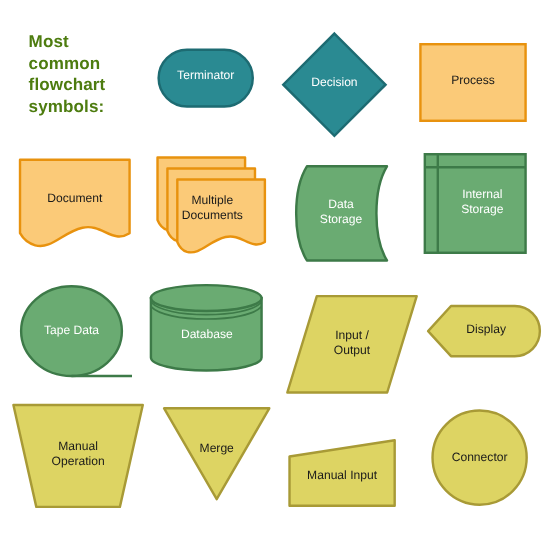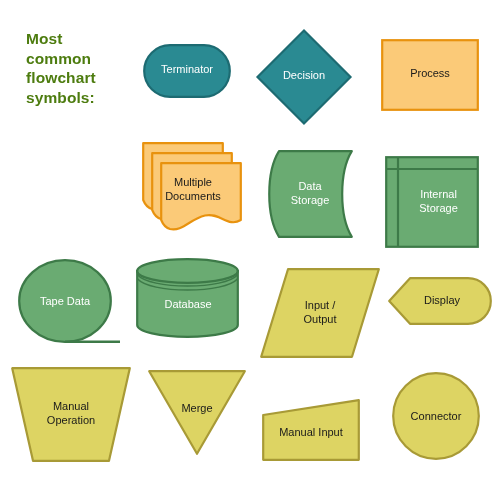--- a/index.html
+++ b/index.html
@@ -73,40 +73,46 @@
     <div class="lbl light" style="left:0;top:40px;width:96px;">Decision</div>
   </div>
 
   <div class="symbol" style="left:381px;top:39px;">
     <svg width="98" height="72" viewBox="0 0 98 72">
       <rect x="1.2" y="1.2" width="95.6" height="69.6" fill="#fbca78" stroke="#e8920e" stroke-width="2.2"></rect>
     </svg>
     <div class="lbl dark" style="left:0;top:28px;width:98px;">Process</div>
   </div>
 
+  <div class="symbol" style="left:17px;top:144px;">
+    <svg width="102" height="85" viewBox="0 0 102 85">
+      <path d="M1.2,1.2 L100.8,1.2 L100.8,68 C85,78 76,59 58,63 C40,67 30,83 15,79 C8,77 4,73 1.2,68 Z" fill="#fbca78" stroke="#e8920e" stroke-width="2.2" stroke-linejoin="round"></path>
+    </svg>
+    <div class="lbl dark" style="left:0;top:31px;width:102px;">Document</div>
+  </div>
 
   <div class="symbol" style="left:142px;top:142px;">
     <svg width="100" height="95" viewBox="0 0 100 95">
       <path d="M1.2,1.2 L80.8,1.2 L80.8,58 C68,66 60,50 45,53.5 C30,57 22,70 10,67 C5,65.5 3,62.5 1.2,58 Z" fill="#fbca78" stroke="#e8920e" stroke-width="2.2" stroke-linejoin="round"></path>
       <path d="M10.2,11.2 L89.8,11.2 L89.8,68 C77,76 69,60 54,63.5 C39,67 31,80 19,77 C14,75.5 12,72.5 10.2,68 Z" fill="#fbca78" stroke="#e8920e" stroke-width="2.2" stroke-linejoin="round"></path>
       <path d="M19.2,21.2 L98.8,21.2 L98.8,78 C86,86 78,70 63,73.5 C48,77 40,90 28,87 C23,85.5 21,82.5 19.2,78 Z" fill="#fbca78" stroke="#e8920e" stroke-width="2.2" stroke-linejoin="round"></path>
     </svg>
     <div class="lbl dark" style="left:19px;top:34px;width:64px;">Multiple
 Documents</div>
   </div>
 
   <div class="symbol" style="left:263px;top:150px;">
     <svg width="90" height="88" viewBox="0 0 90 88">
       <path d="M16,1.2 L88.8,1.2 C76,22 76,66 88.8,86.8 L16,86.8 C3,66 3,22 16,1.2 Z" fill="#6aab72" stroke="#3d7a48" stroke-width="2.2" stroke-linejoin="round"></path>
     </svg>
     <div class="lbl light" style="left:8px;top:30px;width:78px;">Data
 Storage</div>
   </div>
 
-  <div class="symbol" style="left:385px;top:156px;border-radius:32px;">
+  <div class="symbol" style="left:385px;top:139px;border-radius:32px;">
     <svg width="94" height="92" viewBox="0 0 94 92">
       <rect x="1.2" y="1.2" width="91.6" height="89.6" fill="#6aab72" stroke="#3d7a48" stroke-width="2.2"></rect>
       <line x1="1.2" y1="13" x2="92.8" y2="13" stroke="#3d7a48" stroke-width="2.2"></line>
       <line x1="13" y1="1.2" x2="13" y2="90.8" stroke="#3d7a48" stroke-width="2.2"></line>
     </svg>
     <div class="lbl light" style="left:13px;top:32px;width:81px;">Internal
 Storage</div>
   </div>
 
   <div class="symbol" style="left:18px;top:259px;">

